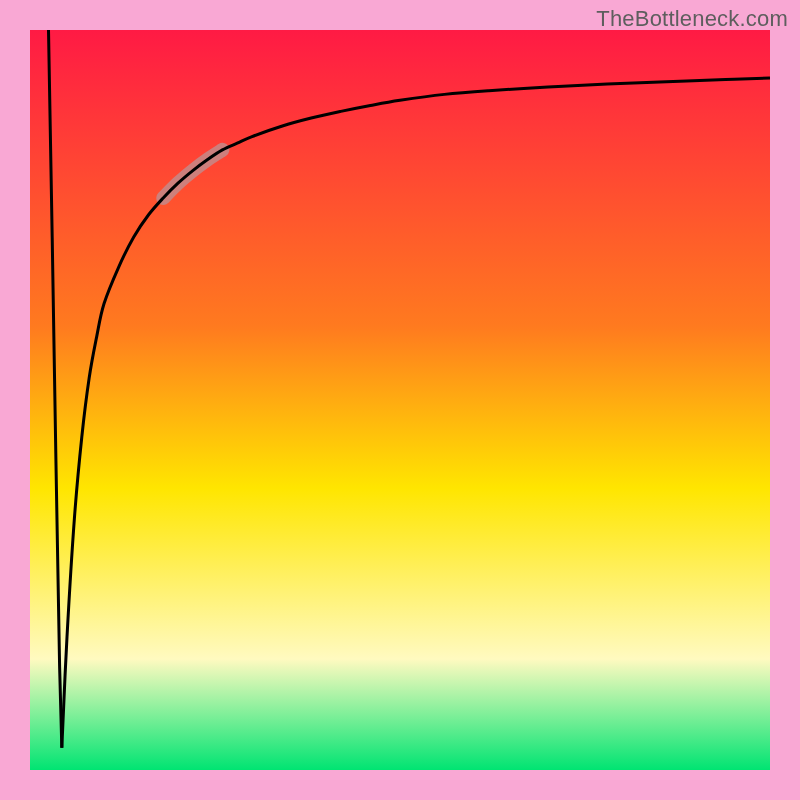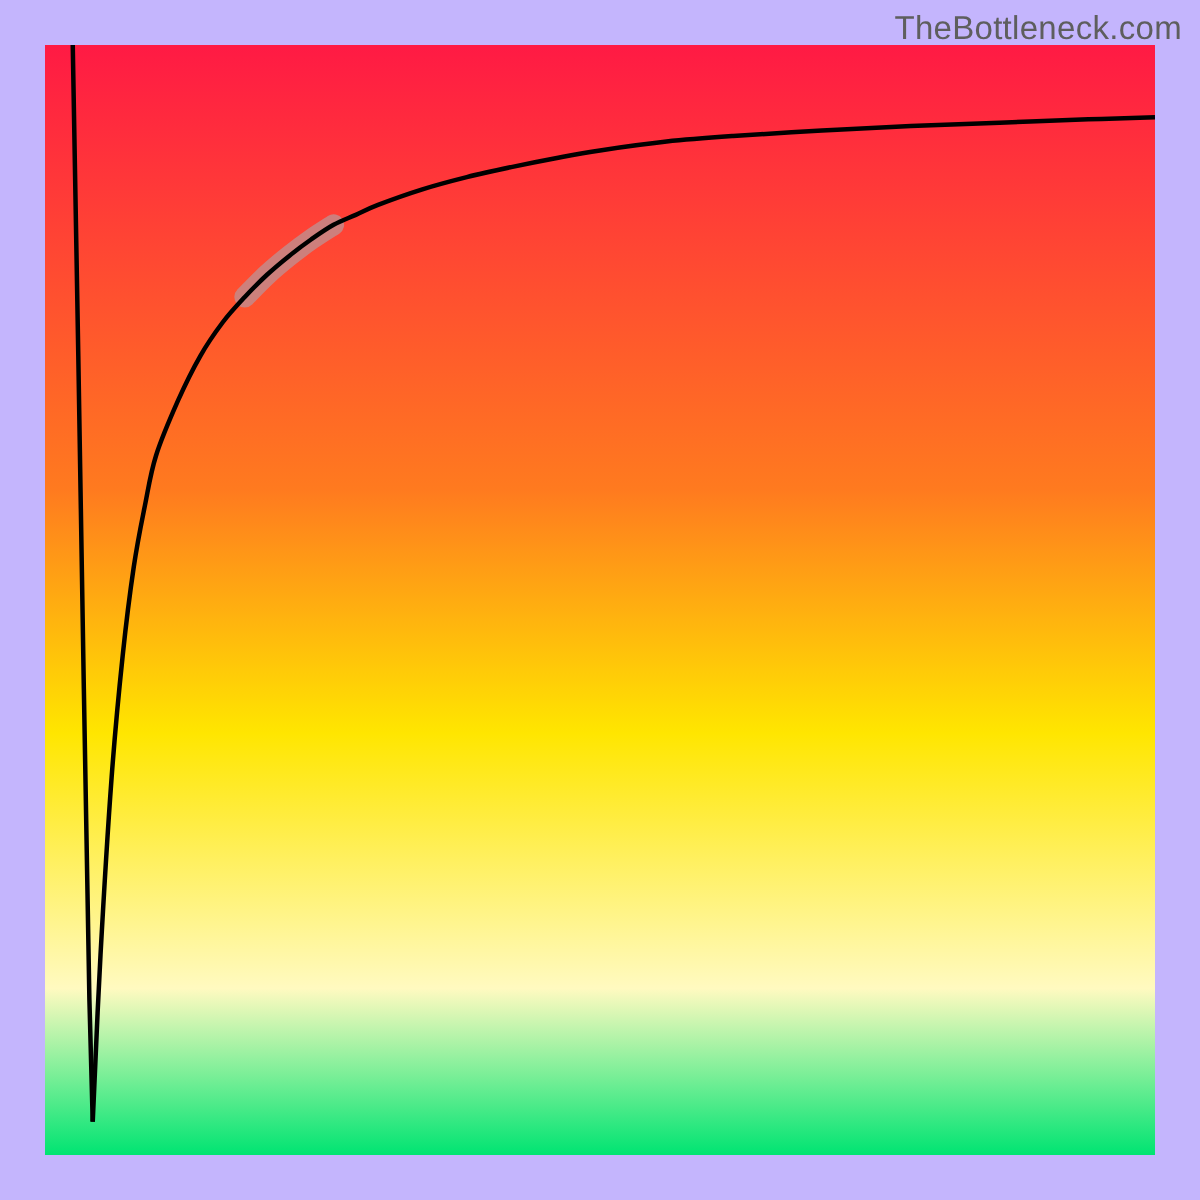--- a/index.html
+++ b/index.html
@@ -8,21 +8,21 @@
     width: 800px;
     height: 800px;
     overflow: hidden;
     background: #000;
     font-family: Arial, Helvetica, sans-serif;
   }
   .frame {
     position: relative;
     width: 800px;
     height: 800px;
-    background: #c4b5fd;
+    background: #f9a8d4;
   }
   .plot-area {
     position: absolute;
     left: 30px;
     top: 30px;
     width: 740px;
     height: 740px;
     overflow: hidden;
   }
   .attribution {

